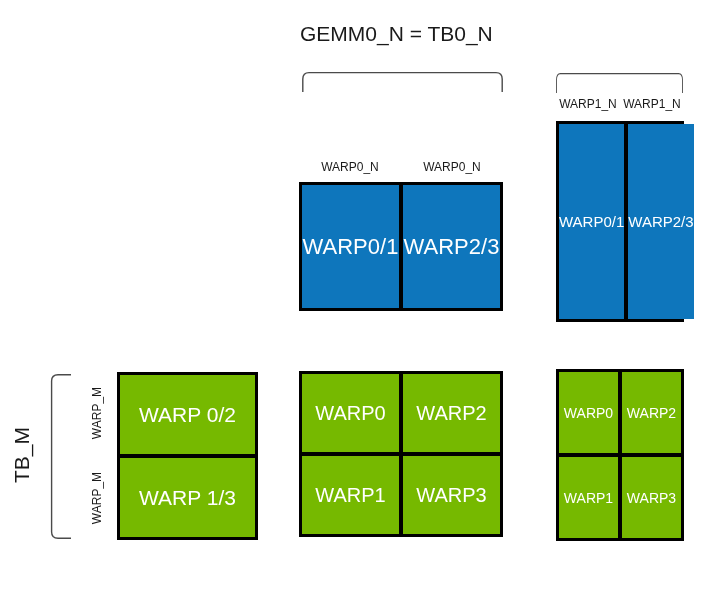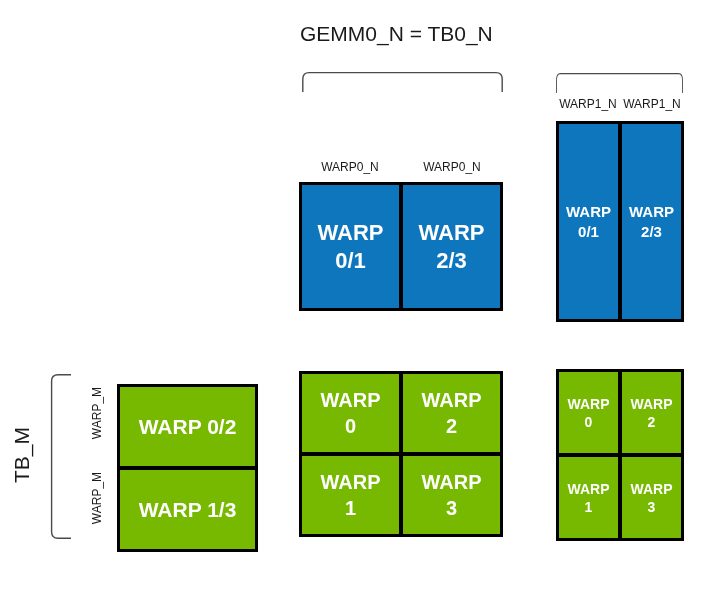--- a/index.html
+++ b/index.html
@@ -59,34 +59,33 @@
   .block {
     position: absolute;
     background: var(--black, #000);
     display: grid;
     padding: 3px;
     gap: 4px;
     box-sizing: border-box;
   }
   .cell {
     display: flex;
-    flex-direction: column;
+    flex-direction: row;
     align-items: center;
     justify-content: center;
     color: var(--text_light, #fff);
     text-align: center;
-    font-weight: bold;
   }
   .cell.blue  { background: var(--blue, #0e76bc); }
   .cell.green { background: var(--green, #76b900); }
   .mid-blue    { left: 299px; top: 182px; width: 204px; height: 129px;
                  grid-template-columns: 1fr 1fr; font-size: 22px; line-height: 28px; }
   .right-blue  { left: 556px; top: 121px; width: 128px; height: 201px;
                  grid-template-columns: 1fr 1fr; font-size: 15px; line-height: 20px; }
-  .left-green  { left: 117px; top: 384px; width: 141px; height: 168px;
+  .left-green  { left: 117px; top: 372px; width: 141px; height: 168px;
                  grid-template-rows: 1fr 1fr; font-size: 21px; }
   .mid-green   { left: 299px; top: 371px; width: 204px; height: 166px;
                  grid-template-columns: 1fr 1fr; grid-template-rows: 1fr 1fr;
                  font-size: 20px; line-height: 26px; }
   .right-green { left: 556px; top: 369px; width: 128px; height: 172px;
                  grid-template-columns: 1fr 1fr; grid-template-rows: 1fr 1fr;
                  font-size: 14px; line-height: 18px; }
 </style>
 </head>
 <body>

